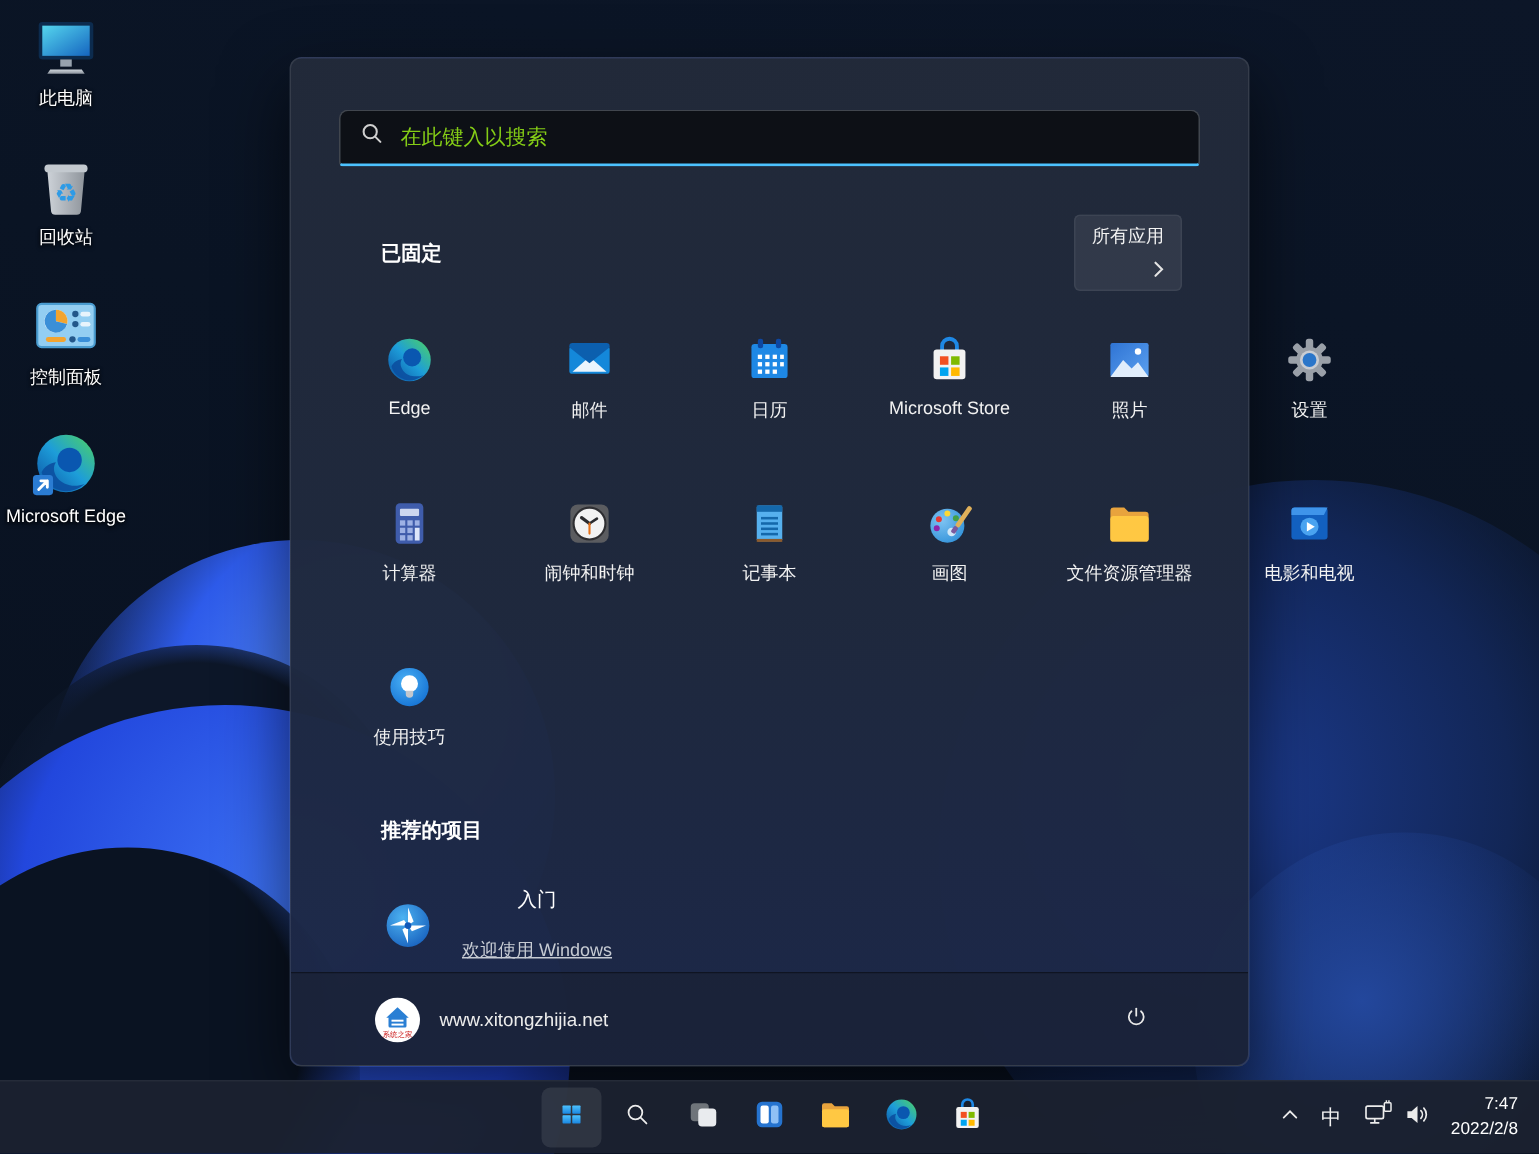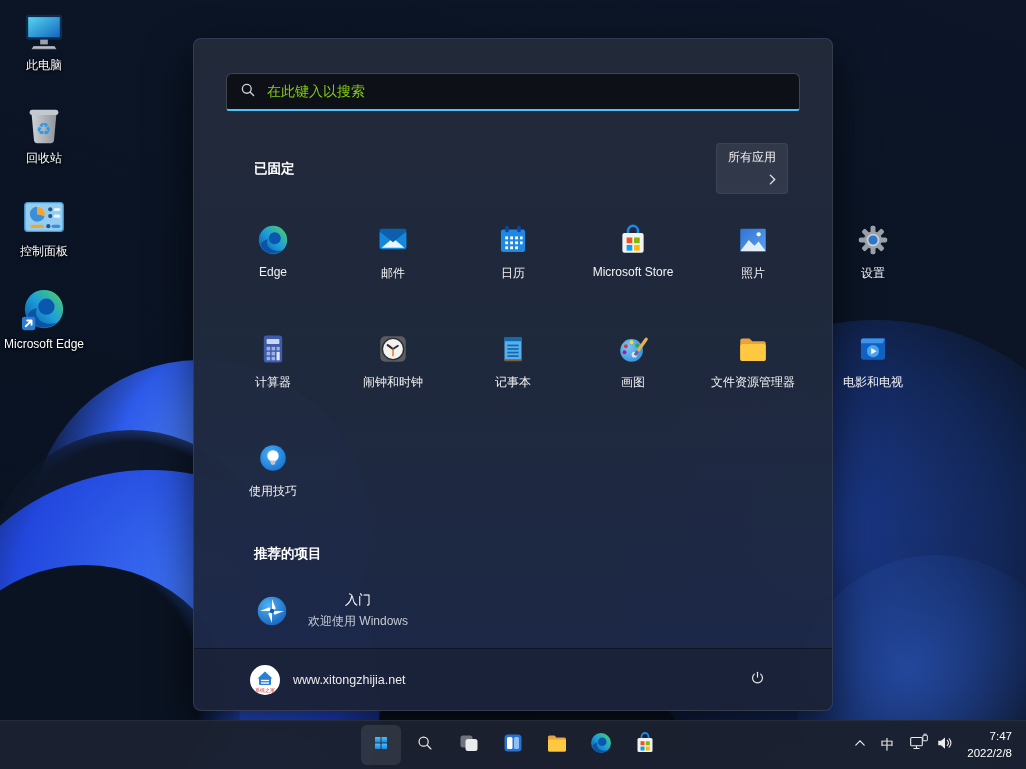--- a/index.html
+++ b/index.html
@@ -36,21 +36,21 @@
   .all-apps{display:flex;align-items:flex-end;gap:8px;background:rgba(255,255,255,.08);border:1px solid rgba(255,255,255,.06);
     border-radius:4px;padding:5px 11px;font-size:12px;color:#f2f2f2;cursor:pointer;flex-direction:column;}
   .grid{margin:22px 0 0 31px;width:578px;display:grid;grid-template-columns:repeat(6,96px);gap:24px;}
   .tile{width:96px;height:85px;display:flex;flex-direction:column;align-items:center;padding-top:7px;
     box-sizing:border-box;border-radius:4px;cursor:pointer;}
   .tile .ticon{width:34px;height:34px;display:flex;align-items:center;justify-content:center;}
   .tile .tlabel{margin-top:8px;font-size:12px;color:#f2f2f2;white-space:nowrap;}
   .rec-head{margin:26px 44px 0 60px;}
   .rec-item{margin:22px 0 0 54px;display:flex;align-items:center;gap:18px;width:300px;padding:6px;border-radius:4px;cursor:pointer;text-align:center;}
   .rec-txt .t1{font-size:13px;color:#fff;}
-  .rec-txt .t2{font-size:12px;color:#c6cbd3;margin-top:4px;}
+  .rec-txt .t2{font-size:12px;color:#c6cbd3;margin-top:16px;text-decoration:underline;}
   .menu-footer{position:absolute;left:0;right:0;bottom:0;height:62px;border-top:1px solid rgba(0,0,0,.4);
     background:rgba(25,31,46,.55);border-radius:0 0 8px 8px;display:flex;align-items:center;
     padding:0 56px;box-sizing:border-box;}
   .footer-user{display:flex;align-items:center;gap:13px;cursor:pointer;}
   .footer-site{font-size:12.5px;color:#ececec;}
   .power-btn{margin-left:auto;width:38px;height:36px;display:flex;align-items:center;justify-content:center;
     border-radius:4px;cursor:pointer;}
   
   .taskbar{position:absolute;left:0;right:0;bottom:0;height:48px;background:rgba(27,33,48,.97);
     border-top:1px solid rgba(255,255,255,.05);}

